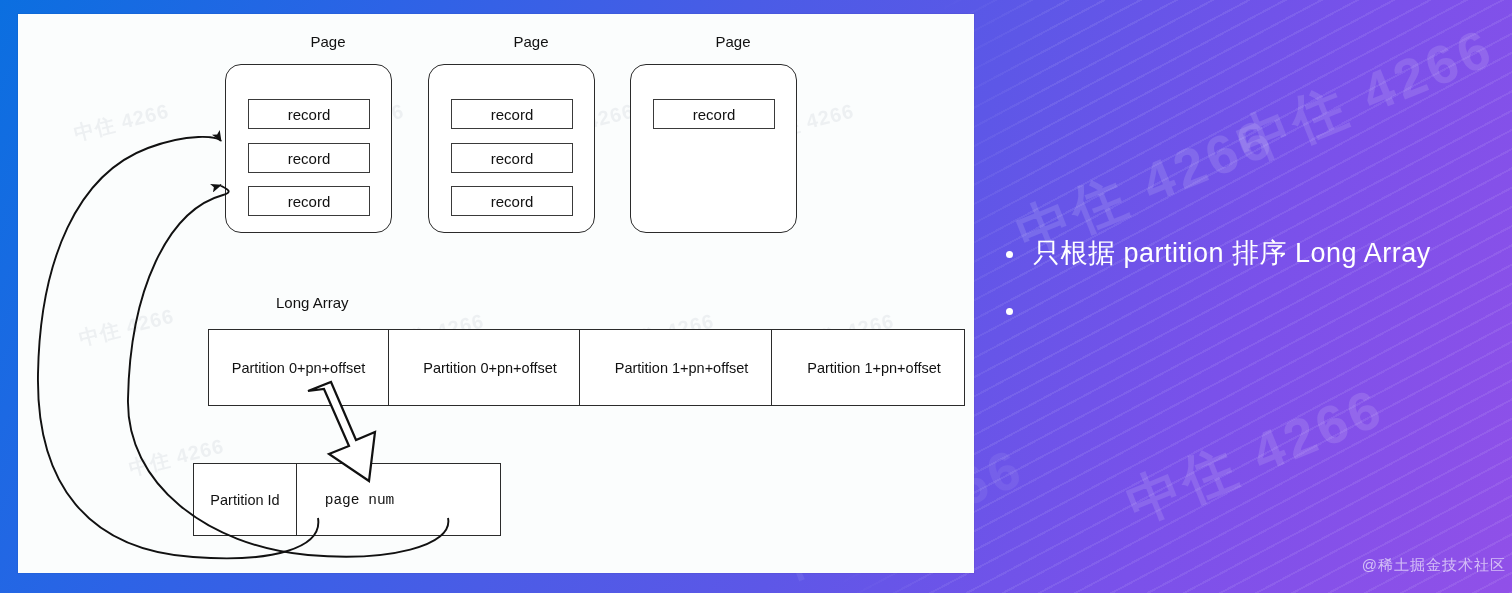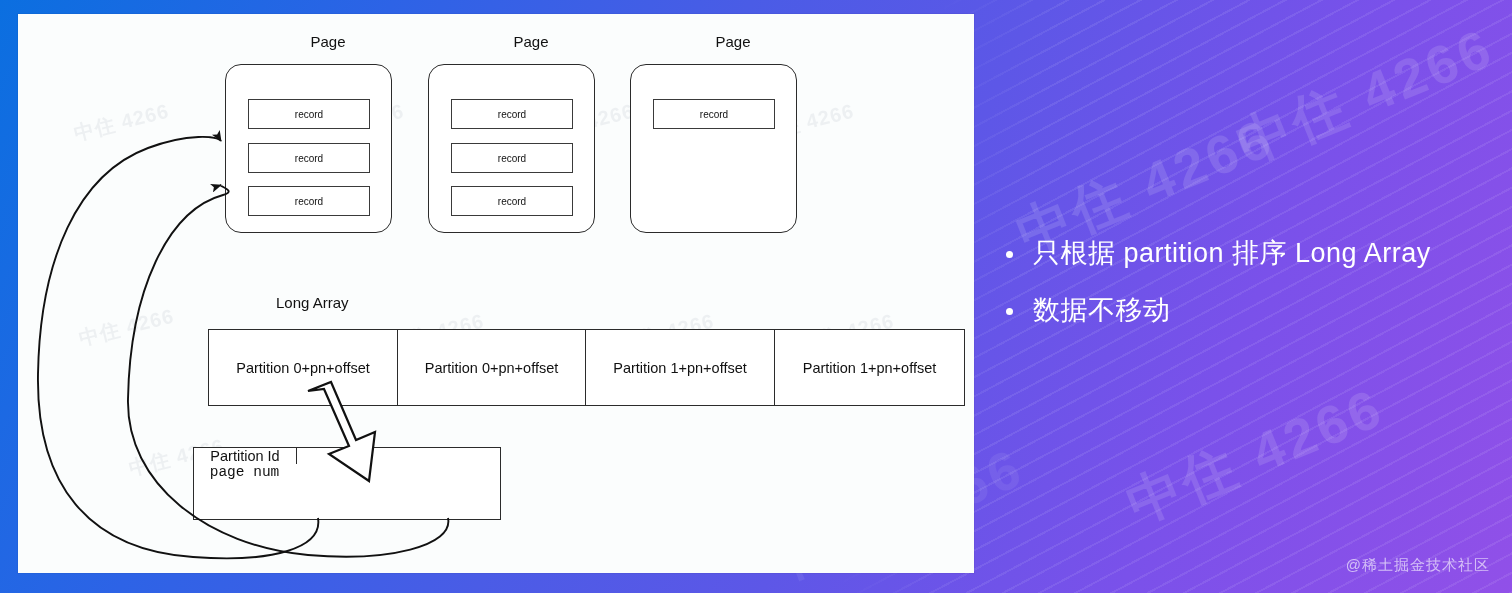--- a/index.html
+++ b/index.html
@@ -44,25 +44,25 @@
   .lbl{
     position:absolute;color:#111;font-size:15px;white-space:nowrap;
   }
 
   .page-box{
     position:absolute;border:1.6px solid #2b2b2b;border-radius:16px;background:#fff;
   }
   .record{
     position:absolute;border:1.6px solid #3a3a3a;background:#fff;
     display:flex;align-items:center;justify-content:center;
-    font-size:10px;color:#111;
+    font-size:15px;color:#111;
   }
 
   .grid-table{
-    position:absolute;display:flex;border:1.6px solid #2b2b2b;background:#fff;
+    position:absolute;display:flex;border:1.6px solid #2b2b2b;background:#fff;gap:12px;
   }
   .grid-table .cell{
     display:flex;align-items:center;justify-content:center;
     font-size:14.5px;color:#111;border-right:1.6px solid #2b2b2b;
     box-sizing:border-box;
   }
   .grid-table .cell:last-child{border-right:none;}
 
   svg.overlay{position:absolute;left:0;top:0;width:956px;height:559px;pointer-events:none;}
 
@@ -73,21 +73,21 @@
   .bullet-row{display:flex;align-items:flex-start;margin-bottom:20px;}
   .bullet-dot{
     width:7px;height:7px;border-radius:50%;background:#fff;
     margin:16px 20px 0 10px;flex:0 0 auto;
   }
   .bullet-text{
     font-size:27px;line-height:1.38;white-space:nowrap;
     letter-spacing:.5px;
   }
   #credit{
-    position:absolute;right:22px;bottom:18px;
+    position:absolute;right:6px;bottom:18px;
     color:rgba(255,255,255,.62);font-size:15px;letter-spacing:1px;white-space:nowrap;
   }
 </style>
 </head>
 <body>
 
 <div id="slide">
   <div class="wm-band"></div>
   <div class="wm-blob" style="left:1010px;top:150px;">中住 4266</div>
   <div class="wm-blob" style="left:1230px;top:60px;">中住 4266</div>
@@ -128,21 +128,21 @@
 
     <div class="lbl" style="left:258px;top:280px;">Long Array</div>
 
     <div class="grid-table" style="left:190px;top:315px;width:755px;height:75px;">
       <div class="cell" style="width:189px;">Partition 0+pn+offset</div>
       <div class="cell" style="width:188px;">Partition 0+pn+offset</div>
       <div class="cell" style="width:189px;">Partition 1+pn+offset</div>
       <div class="cell" style="width:189px;">Partition 1+pn+offset</div>
     </div>
 
-    <div class="grid-table" style="left:175px;top:433px;width:306px;height:71px;flex-direction:column;">
+    <div class="grid-table" style="left:175px;top:449px;width:306px;height:71px;">
       <div class="cell" style="width:103px;">Partition Id</div>
       <div class="cell" style="width:101px;font-family:Liberation Mono, monospace;">page num</div>
     </div>
 
     <svg class="overlay" viewBox="0 0 956 559">
       <defs>
         <marker id="ah" markerWidth="11" markerHeight="9" refX="10" refY="4.5" orient="auto" markerUnits="userSpaceOnUse">
           <path d="M0,0 L11,4.5 L0,9 L2.5,4.5 Z" fill="#111"></path>
         </marker>
       </defs>
@@ -155,18 +155,17 @@
     </svg>
   </div>
 
   <div id="bullets">
     <div class="bullet-row">
       <div class="bullet-dot"></div>
       <div class="bullet-text">只根据 partition 排序 Long Array</div>
     </div>
     <div class="bullet-row">
       <div class="bullet-dot"></div>
-      <div class="bullet-text">数据不移动</div>
     </div>
   </div>
 
   <div id="credit">@稀土掘金技术社区</div>
 </div>
 
 </body></html>

